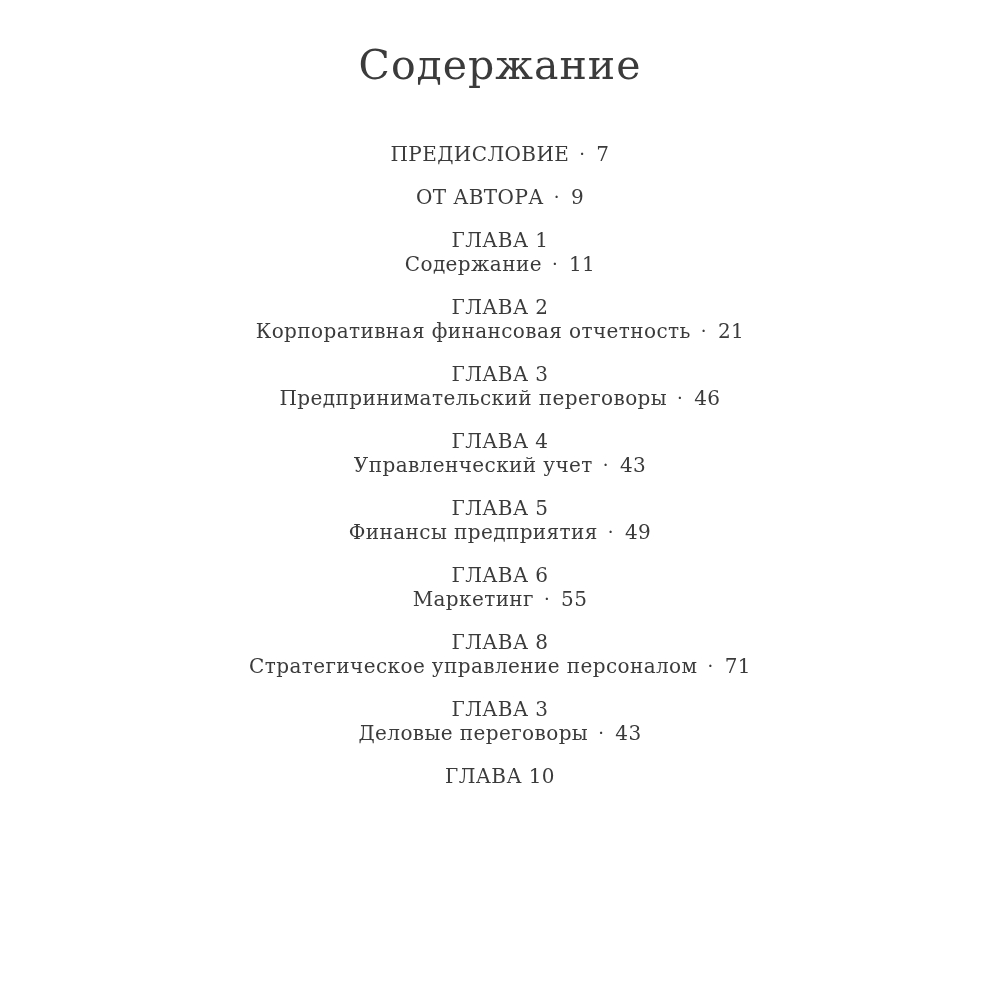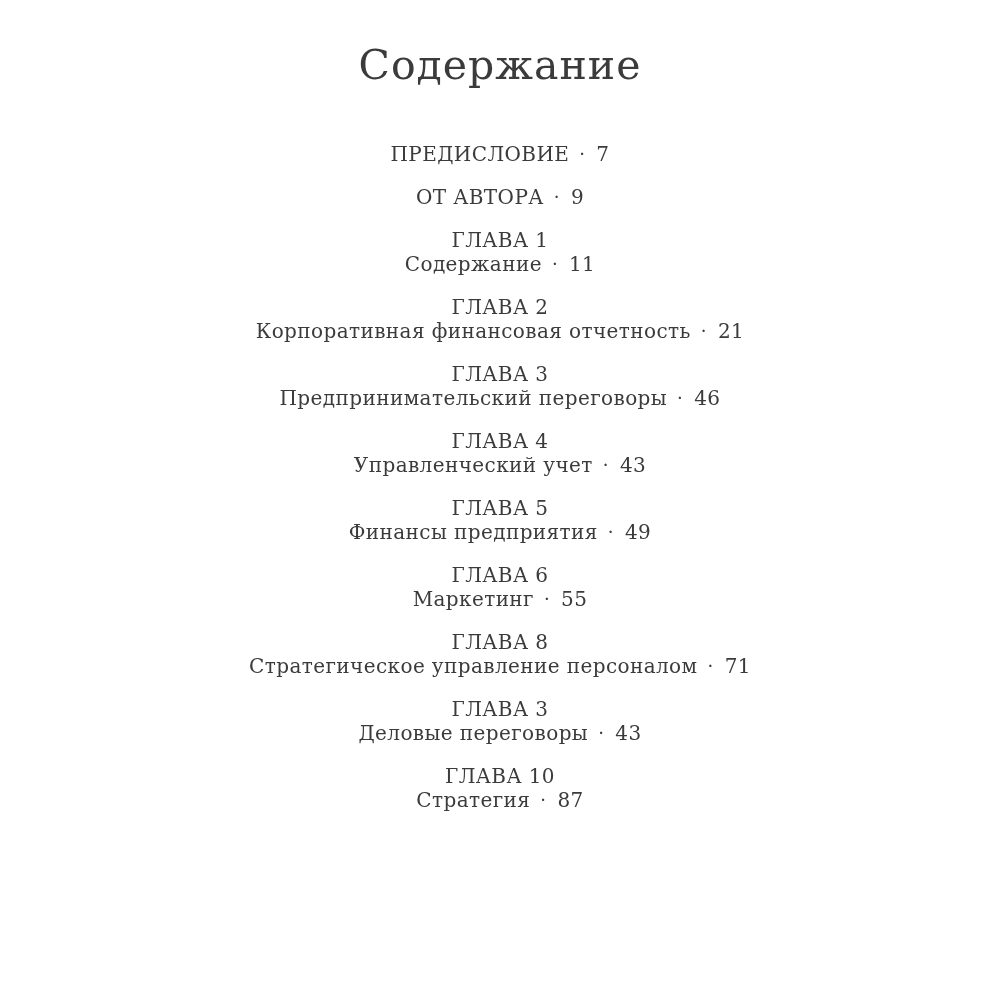--- a/index.html
+++ b/index.html
@@ -127,19 +127,16 @@
 
     <div class="entry">
       <div class="chapter-heading">ГЛАВА 3</div>
       <div class="line">
         <span>Деловые переговоры</span><span class="dot">·</span><span class="pagenum">43</span>
       </div>
     </div>
 
     <div class="entry">
       <div class="chapter-heading">ГЛАВА 10</div>
-      <div class="line">
-        <span>Стратегия</span><span class="dot">·</span><span class="pagenum">87</span>
-      </div>
     </div>
 
   </div>
 </div>
 
 </body></html>

